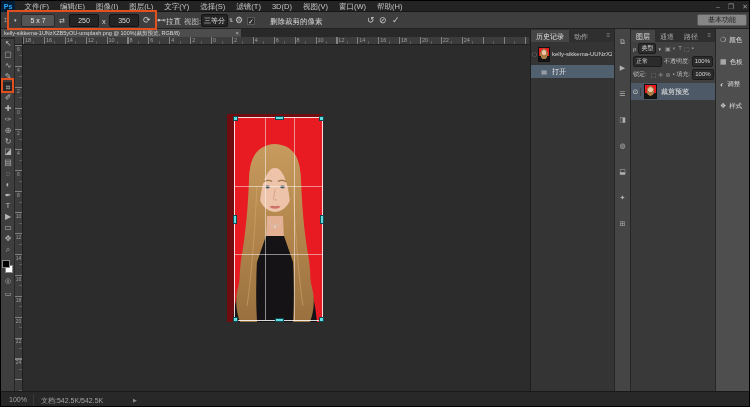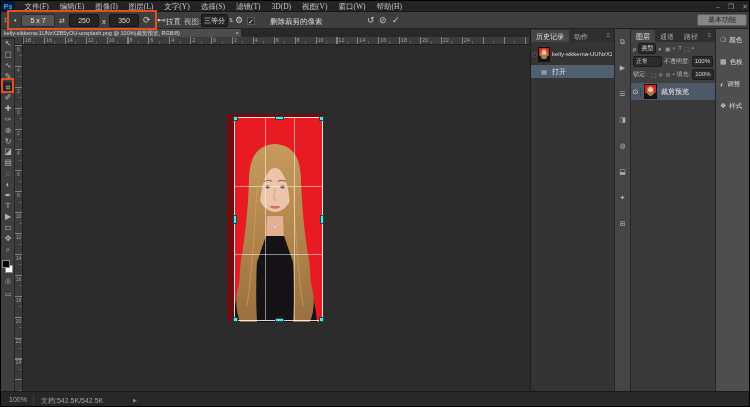--- a/index.html
+++ b/index.html
@@ -6,21 +6,21 @@
     --anno:#e2501f; --handle:#5fdfe4; --photo-red:#e81b22;
   }
   *{margin:0;padding:0;box-sizing:border-box;font-family:"Liberation Sans",sans-serif;}
   html,body{background:#111;}
   .screen{position:relative;width:750px;height:407px;background:#2c2c2c;overflow:hidden;border:1px solid #000;}
 
   
   .menubar{position:absolute;left:0;top:0;width:750px;height:11px;background:#232323;border-bottom:1px solid #171717;display:flex;align-items:center;}
   .pslogo{width:14px;height:11px;background:#001e36;color:#31a8ff;font-size:7px;font-weight:bold;display:flex;align-items:center;justify-content:center;flex:none;}
   .menuitems{display:flex;height:11px;align-items:center;margin-left:4px;}
-  .menuitem{font-size:7.5px;color:#c6c6c6;padding:0 5.5px;white-space:nowrap;line-height:11px;font-family:Liberation Serif, serif;}
+  .menuitem{font-size:7.5px;color:#c6c6c6;padding:0 5.5px;white-space:nowrap;line-height:11px;}
   .winctl{position:absolute;right:3px;top:0;display:flex;gap:8px;}
   .winctl span{font-size:7px;color:#9a9a9a;line-height:11px;}
 
   
   .optbar{position:absolute;left:0;top:11px;width:750px;height:17px;background:#3e3e3e;border-bottom:1px solid #222;}
   .opt-ic{position:absolute;color:#c9c9c9;font-size:9px;line-height:13px;top:2px;}
   .opt-lb{position:absolute;color:#d6d6d6;font-size:7.5px;line-height:13px;top:3px;white-space:nowrap;}
   .opt-field{position:absolute;top:2px;height:13px;background:#242424;border:1px solid #141414;border-radius:2px;color:#d9d9d9;font-size:7px;line-height:11px;text-align:center;}
   .opt-drop{position:absolute;top:2px;height:13px;background:#555;border:1px solid #2a2a2a;border-radius:2px;color:#e2e2e2;font-size:7px;line-height:11px;text-align:center;}
   .opt-check{position:absolute;top:5px;width:8px;height:8px;background:#2d2d2d;border:1px solid #585858;color:#ddd;font-size:7px;line-height:7px;text-align:center;}

